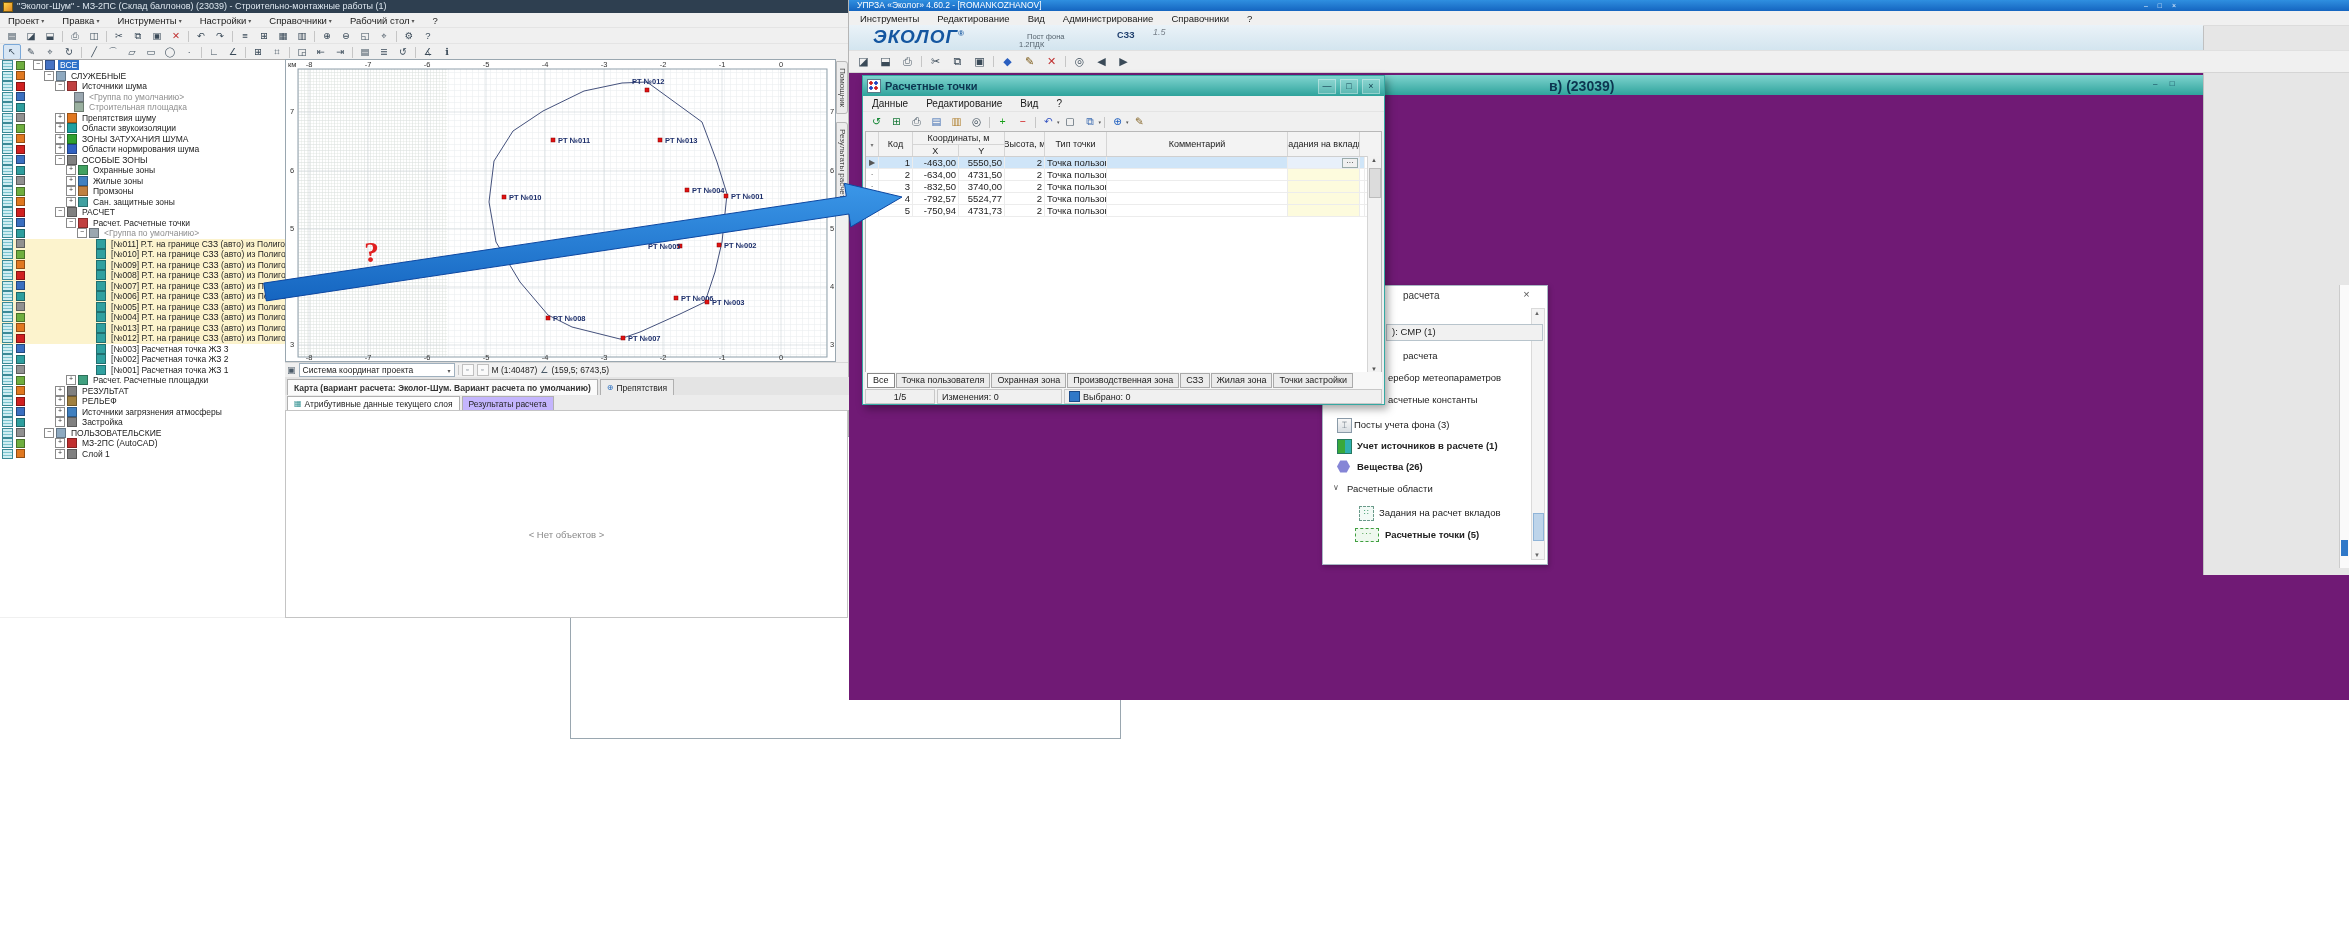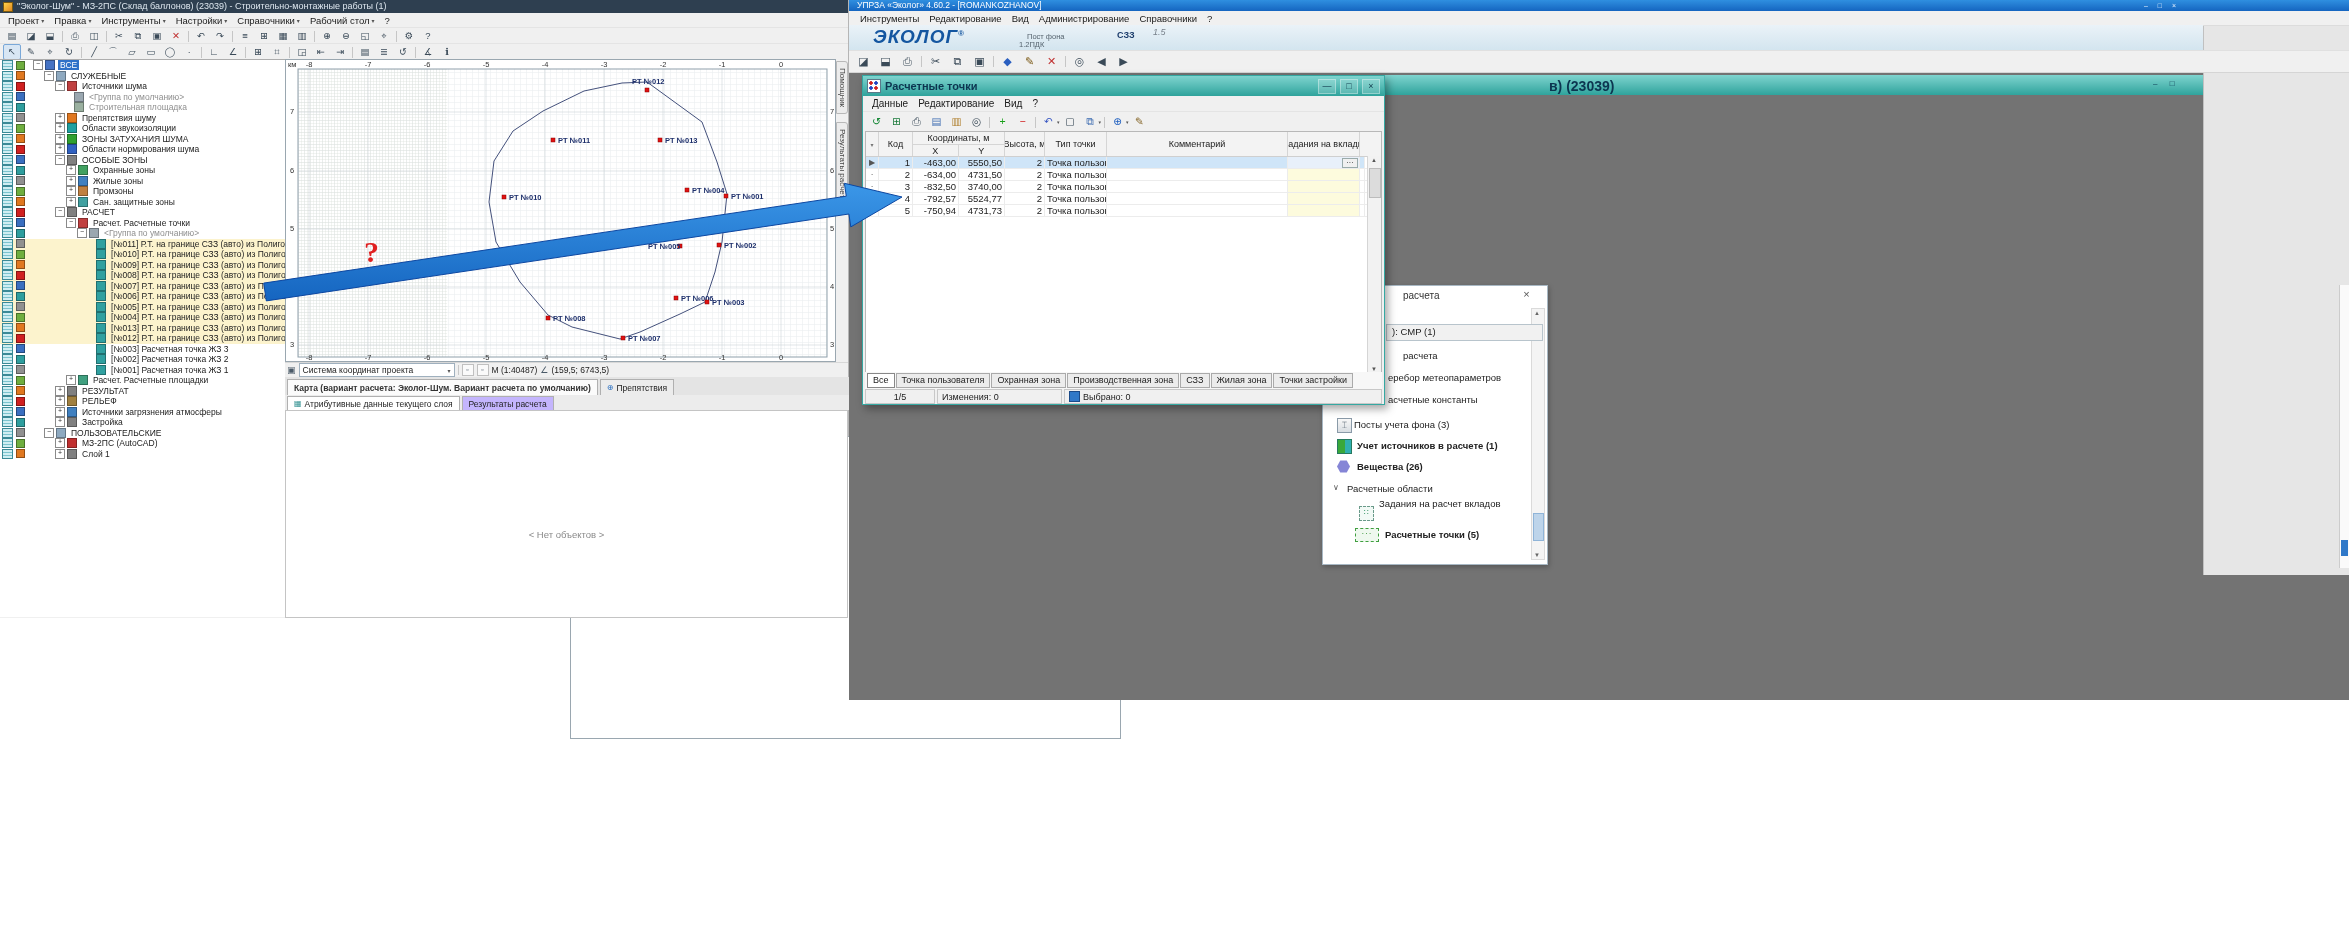--- a/index.html
+++ b/index.html
@@ -2,21 +2,21 @@
 <html><head>
 <meta charset="utf-8">
 <style>
   html,body{margin:0;padding:0;background:#fff;}
   body{font-family:"Liberation Sans","DejaVu Sans",sans-serif;font-size:11px;color:#222;}
   .screen{position:relative;width:2349px;height:927px;background:#fff;overflow:hidden;}
   
   .lapp{position:absolute;left:0;top:0;width:848px;height:618px;background:#f0f0f0;border-right:1px solid #b5b5b5;}
   .l-title{position:absolute;left:0;top:0;right:0;height:13px;background:#2e3f50;color:#dde6ee;font-size:9px;line-height:13px;display:flex;align-items:center;gap:4px;padding-left:3px;white-space:nowrap;overflow:hidden;}
   .l-title-ico{width:8px;height:8px;background:linear-gradient(135deg,#ffd24a,#e08820);border:1px solid #7a5a10;flex:0 0 auto;}
-  .menu-row{position:absolute;display:flex;align-items:center;font-size:9.5px;color:#1a1a1a;}
+  .menu-row{position:absolute;display:flex;align-items:center;font-size:9.5px;color:#1a1a1a;gap:8px;}
   .l-menu{left:0;top:13px;right:0;height:14px;background:#f0f0f0;padding-left:3px;}
   .mi{padding:0 5px;display:flex;align-items:center;gap:2px;cursor:default;white-space:nowrap;}
   .mcar{font-size:6px;color:#555;}
   .tbrow{position:absolute;left:0;right:0;display:flex;align-items:center;gap:1px;background:#f0f0f0;padding-left:3px;border-top:1px solid #e4e4e4;}
   .l-tb1{top:27px;height:16px;}
   .l-tb2{top:43px;height:16px;}
   .tbi{width:16px;height:14px;font-size:9.5px;line-height:13px;text-align:center;color:#3a4a58;border:1px solid transparent;border-radius:2px;flex:0 0 auto;overflow:hidden;}
   .tbi.pressed{background:#d8e6f4;border-color:#7aa8d8;}
   .tbsep{width:1px;height:11px;background:#c6c6c6;margin:0 2px;flex:0 0 auto;}
   .tbdd{font-size:5px;color:#555;margin-left:-2px;}
@@ -53,21 +53,21 @@
   .vt-ico{font-size:8px;}
   .vt-ico.map{color:#c07020;}
   .vt-ico.globe{color:#2a6fc0;}
   .atabs{position:absolute;left:285px;top:395px;width:563px;height:15px;display:flex;align-items:flex-end;background:#ececec;gap:2px;padding-left:2px;}
   .atab{display:flex;align-items:center;gap:3px;font-size:8.5px;height:13px;padding:0 6px;background:#c4b5fd;border:1px solid #b0b0b0;border-bottom:none;white-space:nowrap;}
   .atab.active{background:#fff;}
   .at-ico{font-size:8px;color:#2e8f8f;}
   .abody{position:absolute;left:285px;top:410px;width:563px;height:208px;background:#fff;border:1px solid #c4c4c4;box-sizing:border-box;text-align:center;}
   .abody span{display:inline-block;margin-top:118px;color:#8a8a8a;font-size:9.5px;}
   
-  .rapp{position:absolute;left:849px;top:0;width:1500px;height:700px;background:#737373;}
+  .rapp{position:absolute;left:849px;top:0;width:1500px;height:700px;background:#701a75;}
   .r-strip{position:absolute;left:1354px;top:11px;width:146px;height:564px;background:#e6e6e6;border-left:1px solid #c0c0c0;}
   .r-title{position:absolute;left:0;top:0;right:0;height:11px;background:linear-gradient(#2f8fe0,#1565c0);color:#fff;font-size:8.5px;line-height:11px;padding-left:8px;white-space:nowrap;}
   .r-wbtns{position:absolute;left:1295px;top:0;font-size:7px;color:#e8f2ff;letter-spacing:4px;}
   .r-menu{left:0;top:11px;right:0;height:14px;background:#f0f0f0;padding-left:6px;border-bottom:1px solid #dcdcdc;}
   .r-logo{position:absolute;left:0;top:25px;width:1354px;height:25px;background:linear-gradient(#eaf2f8,#d3e5ef);overflow:hidden;}
   .logo{position:absolute;left:24px;top:1px;font-size:19px;font-weight:bold;font-style:italic;color:#1456a0;letter-spacing:1px;}
   .logo sup{font-size:8px;}
   .mlab{position:absolute;font-size:7.5px;color:#55636e;white-space:nowrap;}
   .mlab.b{font-weight:bold;color:#1a3a6a;font-size:9px;}
   .mlab.i{font-style:italic;color:#77808a;font-size:9px;}
@@ -709,21 +709,21 @@
         <span class="p-item" style="left: 65px; top: 108px;">асчетные константы</span>
         <span class="pic ic-post" style="left: 14px; top: 132px;">⌶</span>
         <span class="p-item" style="left: 31px; top: 133px;">Посты учета фона (3)</span>
         <span class="pic ic-src" style="left: 14px; top: 153px;"></span>
         <span class="p-item bold" style="left: 34px; top: 154px;">Учет источников в расчете (1)</span>
         <span class="pic ic-sub" style="left: 14px; top: 174px;"></span>
         <span class="p-item bold" style="left: 34px; top: 175px;">Вещества (26)</span>
         <span class="p-chev" style="left: 10px; top: 197px;">∨</span>
         <span class="p-item" style="left: 24px; top: 197px;">Расчетные области</span>
         <span class="pic ic-task" style="left: 36px; top: 220px;">∷</span>
-        <span class="p-item" style="left: 56px; top: 212px;">Задания на расчет вкладов</span>
+        <span class="p-item" style="left: 56px; top: 221px;">Задания на расчет вкладов</span>
         <span class="pic ic-pts" style="left: 32px; top: 242px;">···</span>
         <span class="p-item bold" style="left: 62px; top: 243px;">Расчетные точки (5)</span>
       </div>
 
     <div class="dlg">
       <div class="dlg-title">
         <span class="dt-ico"></span>
         <span class="dt-text">Расчетные точки</span>
         <span class="wbtn">—</span>
         <span class="wbtn">□</span>

